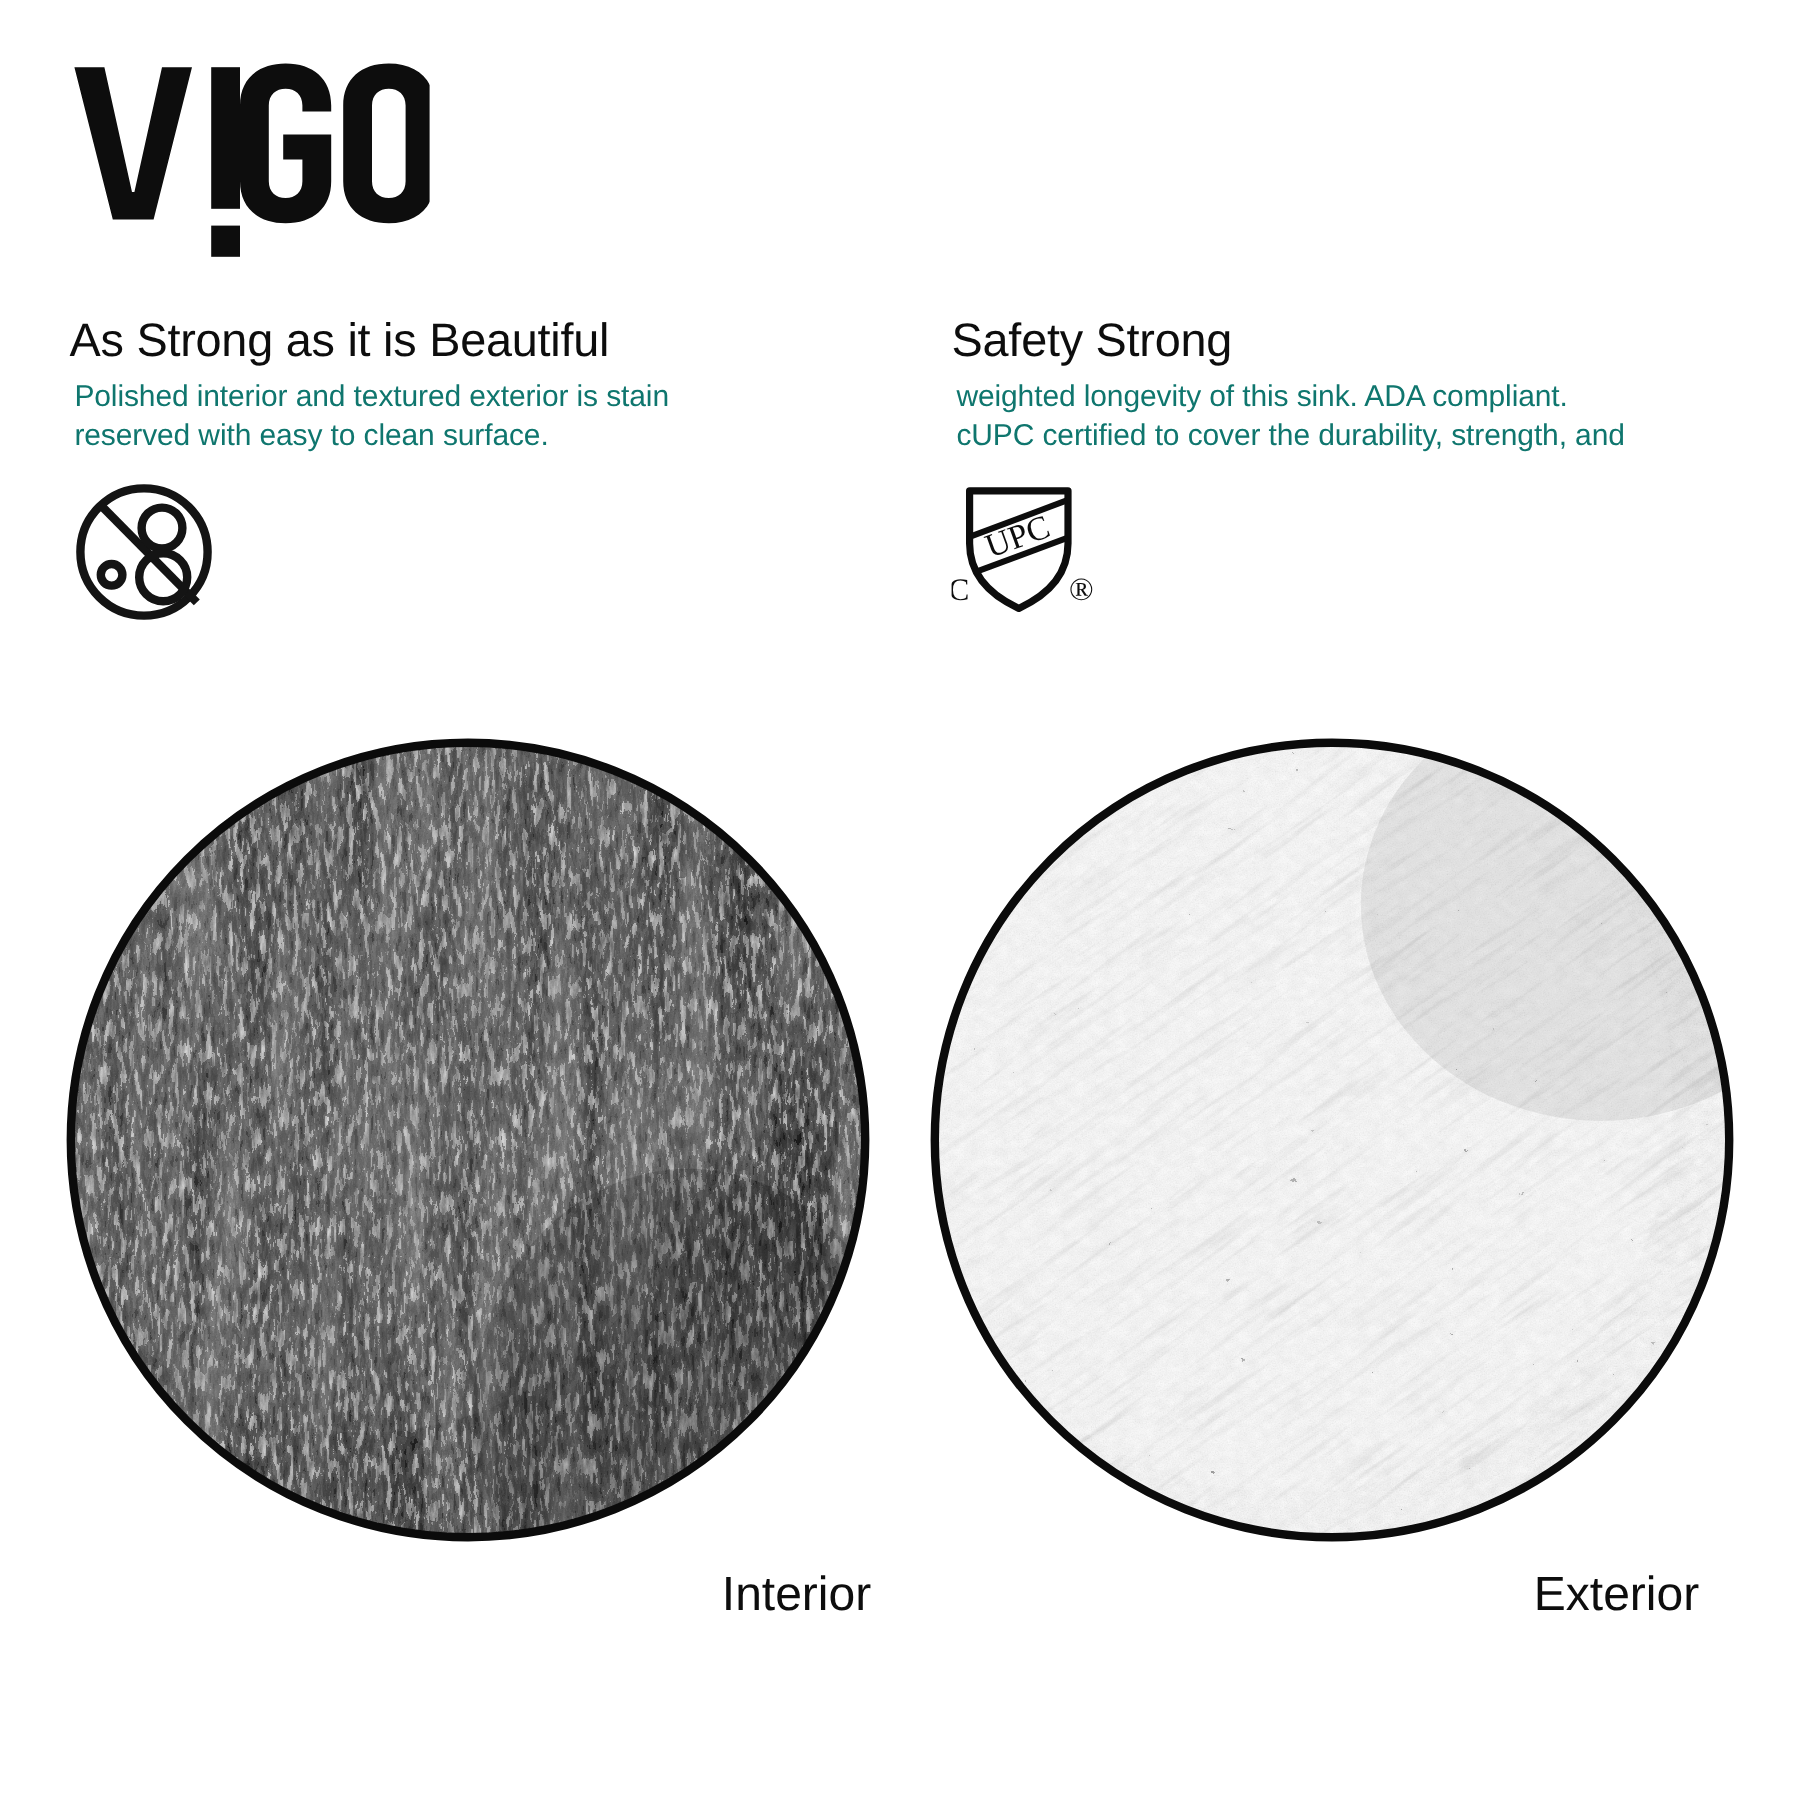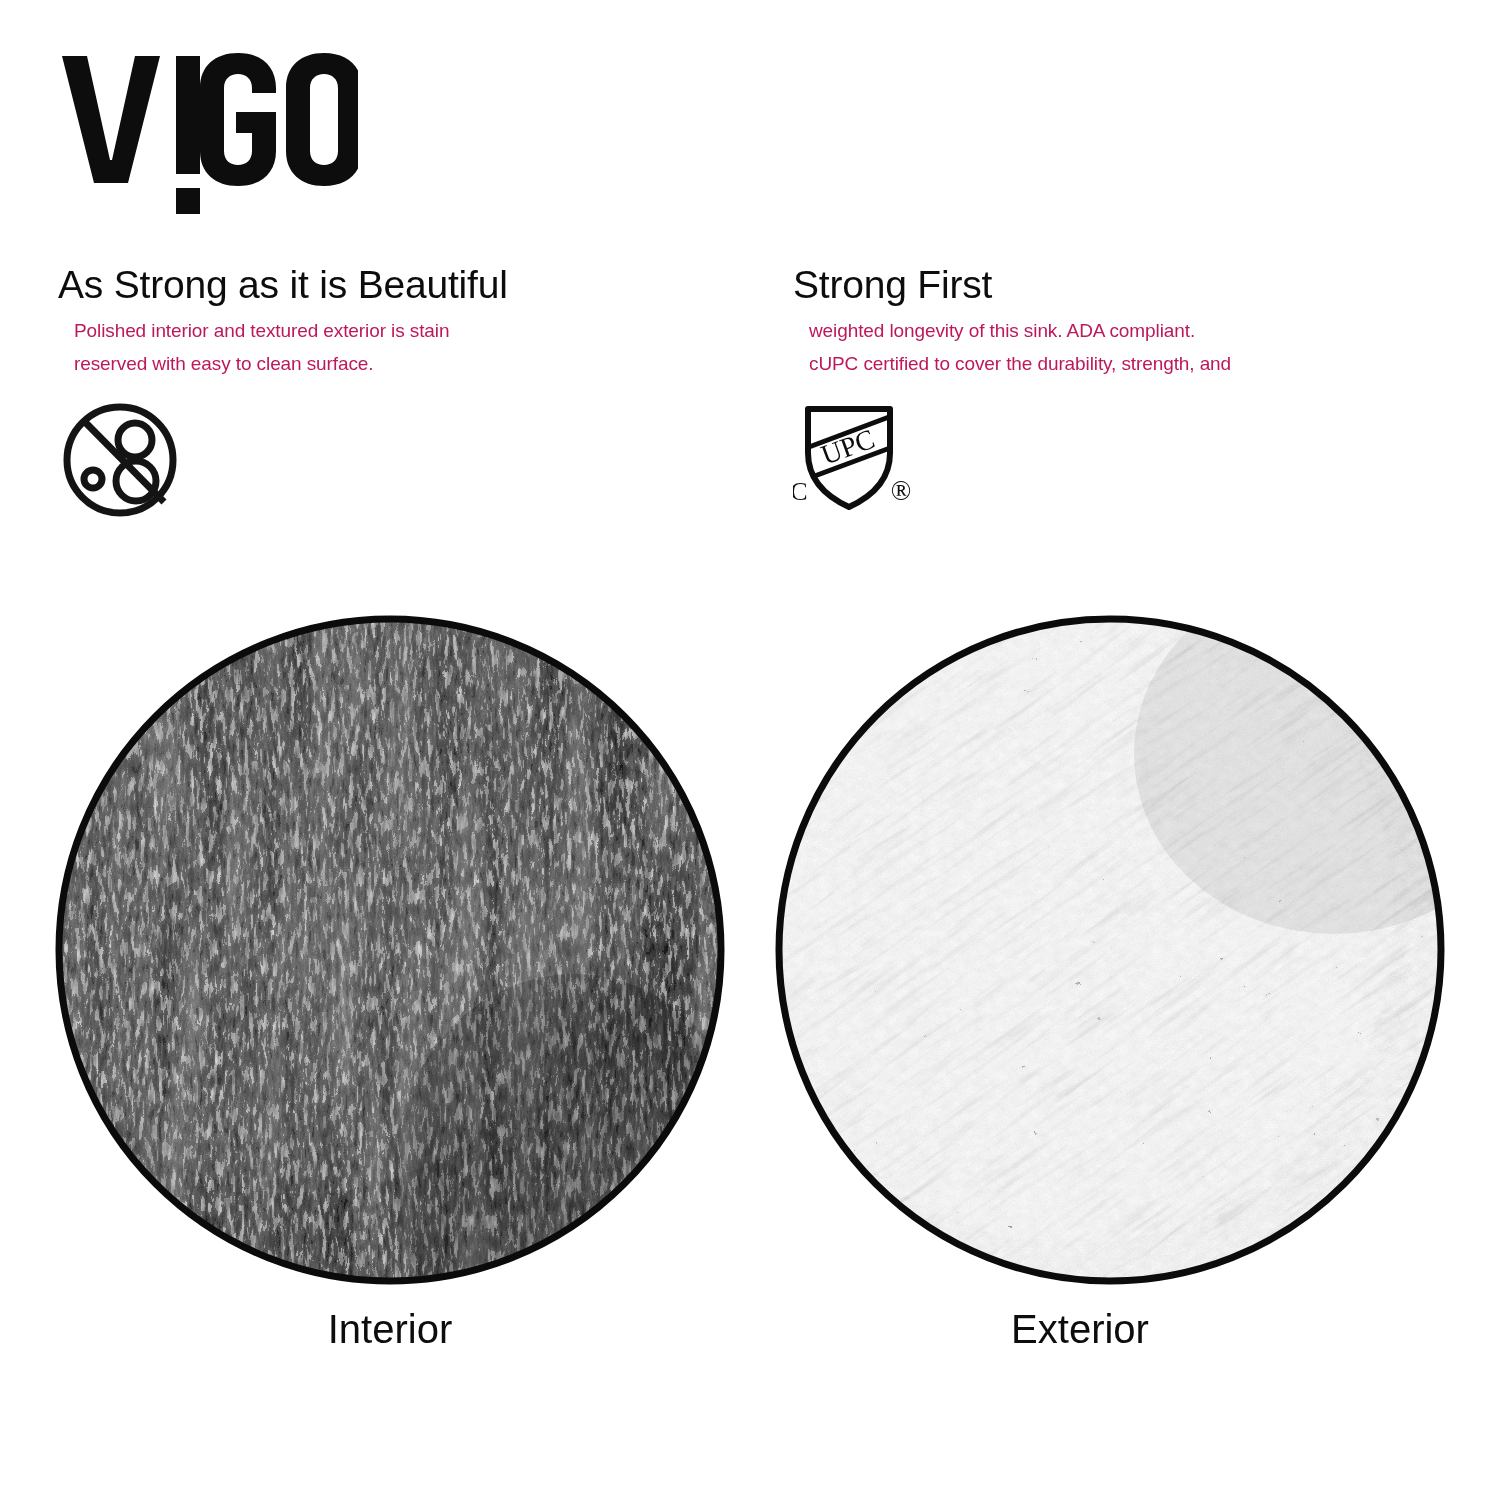--- a/index.html
+++ b/index.html
@@ -42,26 +42,26 @@
   .feature-heading {
     font-size: 39px;
     font-weight: 400;
     line-height: 46px;
     letter-spacing: -0.2px;
     color: #0d0d0d;
     margin: 0;
     white-space: nowrap;
   }
   .feature-body {
-    font-size: 19px;
+    font-size: 25px;
     font-weight: 400;
     line-height: 33px;
     letter-spacing: -0.1px;
-    color: #be185d;
-    margin: 6px 0 0 16px;
+    color: #0f766e;
+    margin: 6px 0 0 4px;
   }
   .feature-body .line { display: block; white-space: nowrap; }
 
   .feature-icon {
     margin-top: 23px;
   }
   .feature-icon svg { display: block; }
 
   
   .swatch {
@@ -70,21 +70,21 @@
     height: 672px;
   }
   .swatch.interior { left: 54px;  top: 614px; }
   .swatch.exterior { left: 774px; top: 614px; }
   .swatch svg { display: block; border-radius: 50%; }
 
   .swatch-caption {
     position: absolute;
     top: 1305px;
     width: 672px;
-    text-align: center;
+    text-align: right;
     font-size: 40px;
     font-weight: 400;
     line-height: 48px;
     color: #0d0d0d;
   }
   .swatch-caption.interior { left: 54px; }
   .swatch-caption.exterior { left: 744px; }
 
   
   .copyright {
@@ -137,21 +137,21 @@
 
           <circle cx="78" cy="78" r="20"></circle>
 
           <circle cx="35" cy="76" r="9"></circle>
         </g>
       </svg>
     </div>
   </div>
 
   <div class="feature right">
-    <h2 class="feature-heading">Strong First</h2>
+    <h2 class="feature-heading">Safety Strong</h2>
     <p class="feature-body">
       <span class="line">weighted longevity of this sink. ADA compliant.</span>
       <span class="line">cUPC certified to cover the durability, strength, and</span>
     </p>
     <div class="feature-icon">
       <svg width="120" height="112" viewBox="0 0 120 112">
 
         <path d="M15 6 L97 6 L97 50 C97 76 80 93 56 104 C32 93 15 76 15 50 Z" fill="#ffffff" stroke="#0d0d0d" stroke-width="6" stroke-linejoin="round"></path>
 
         <line x1="16" y1="44" x2="96" y2="14" stroke="#0d0d0d" stroke-width="5"></line>

